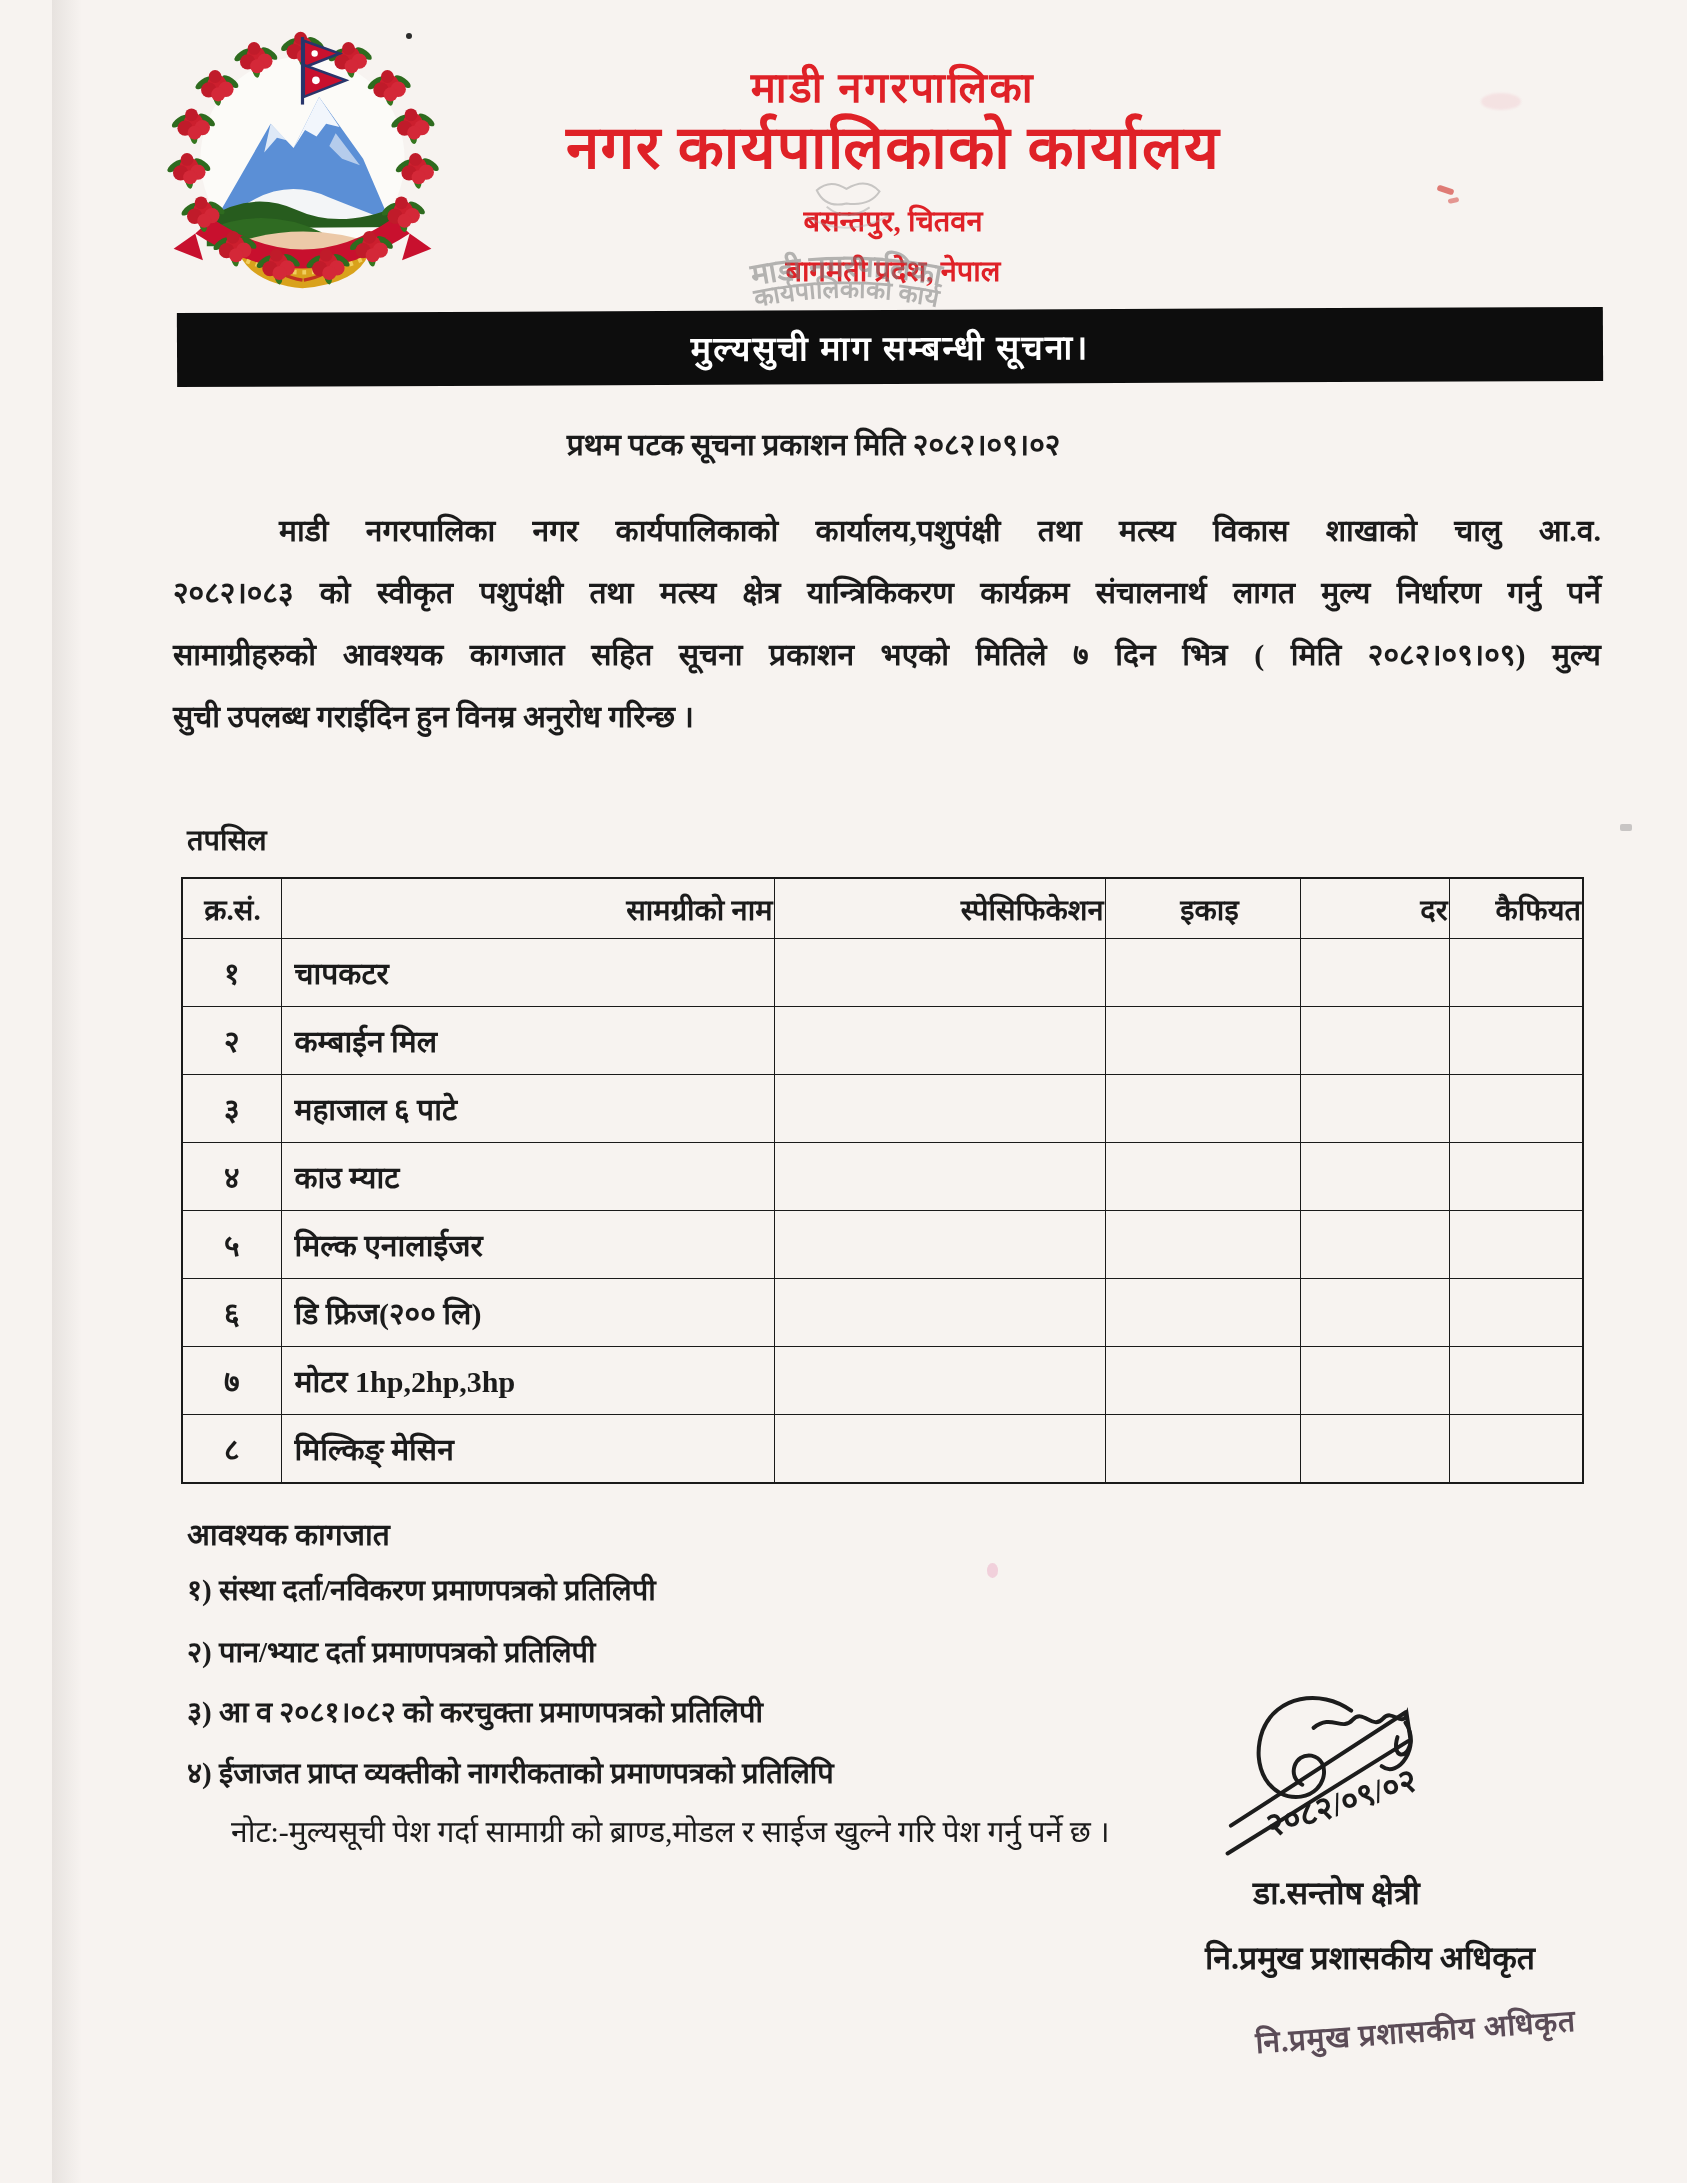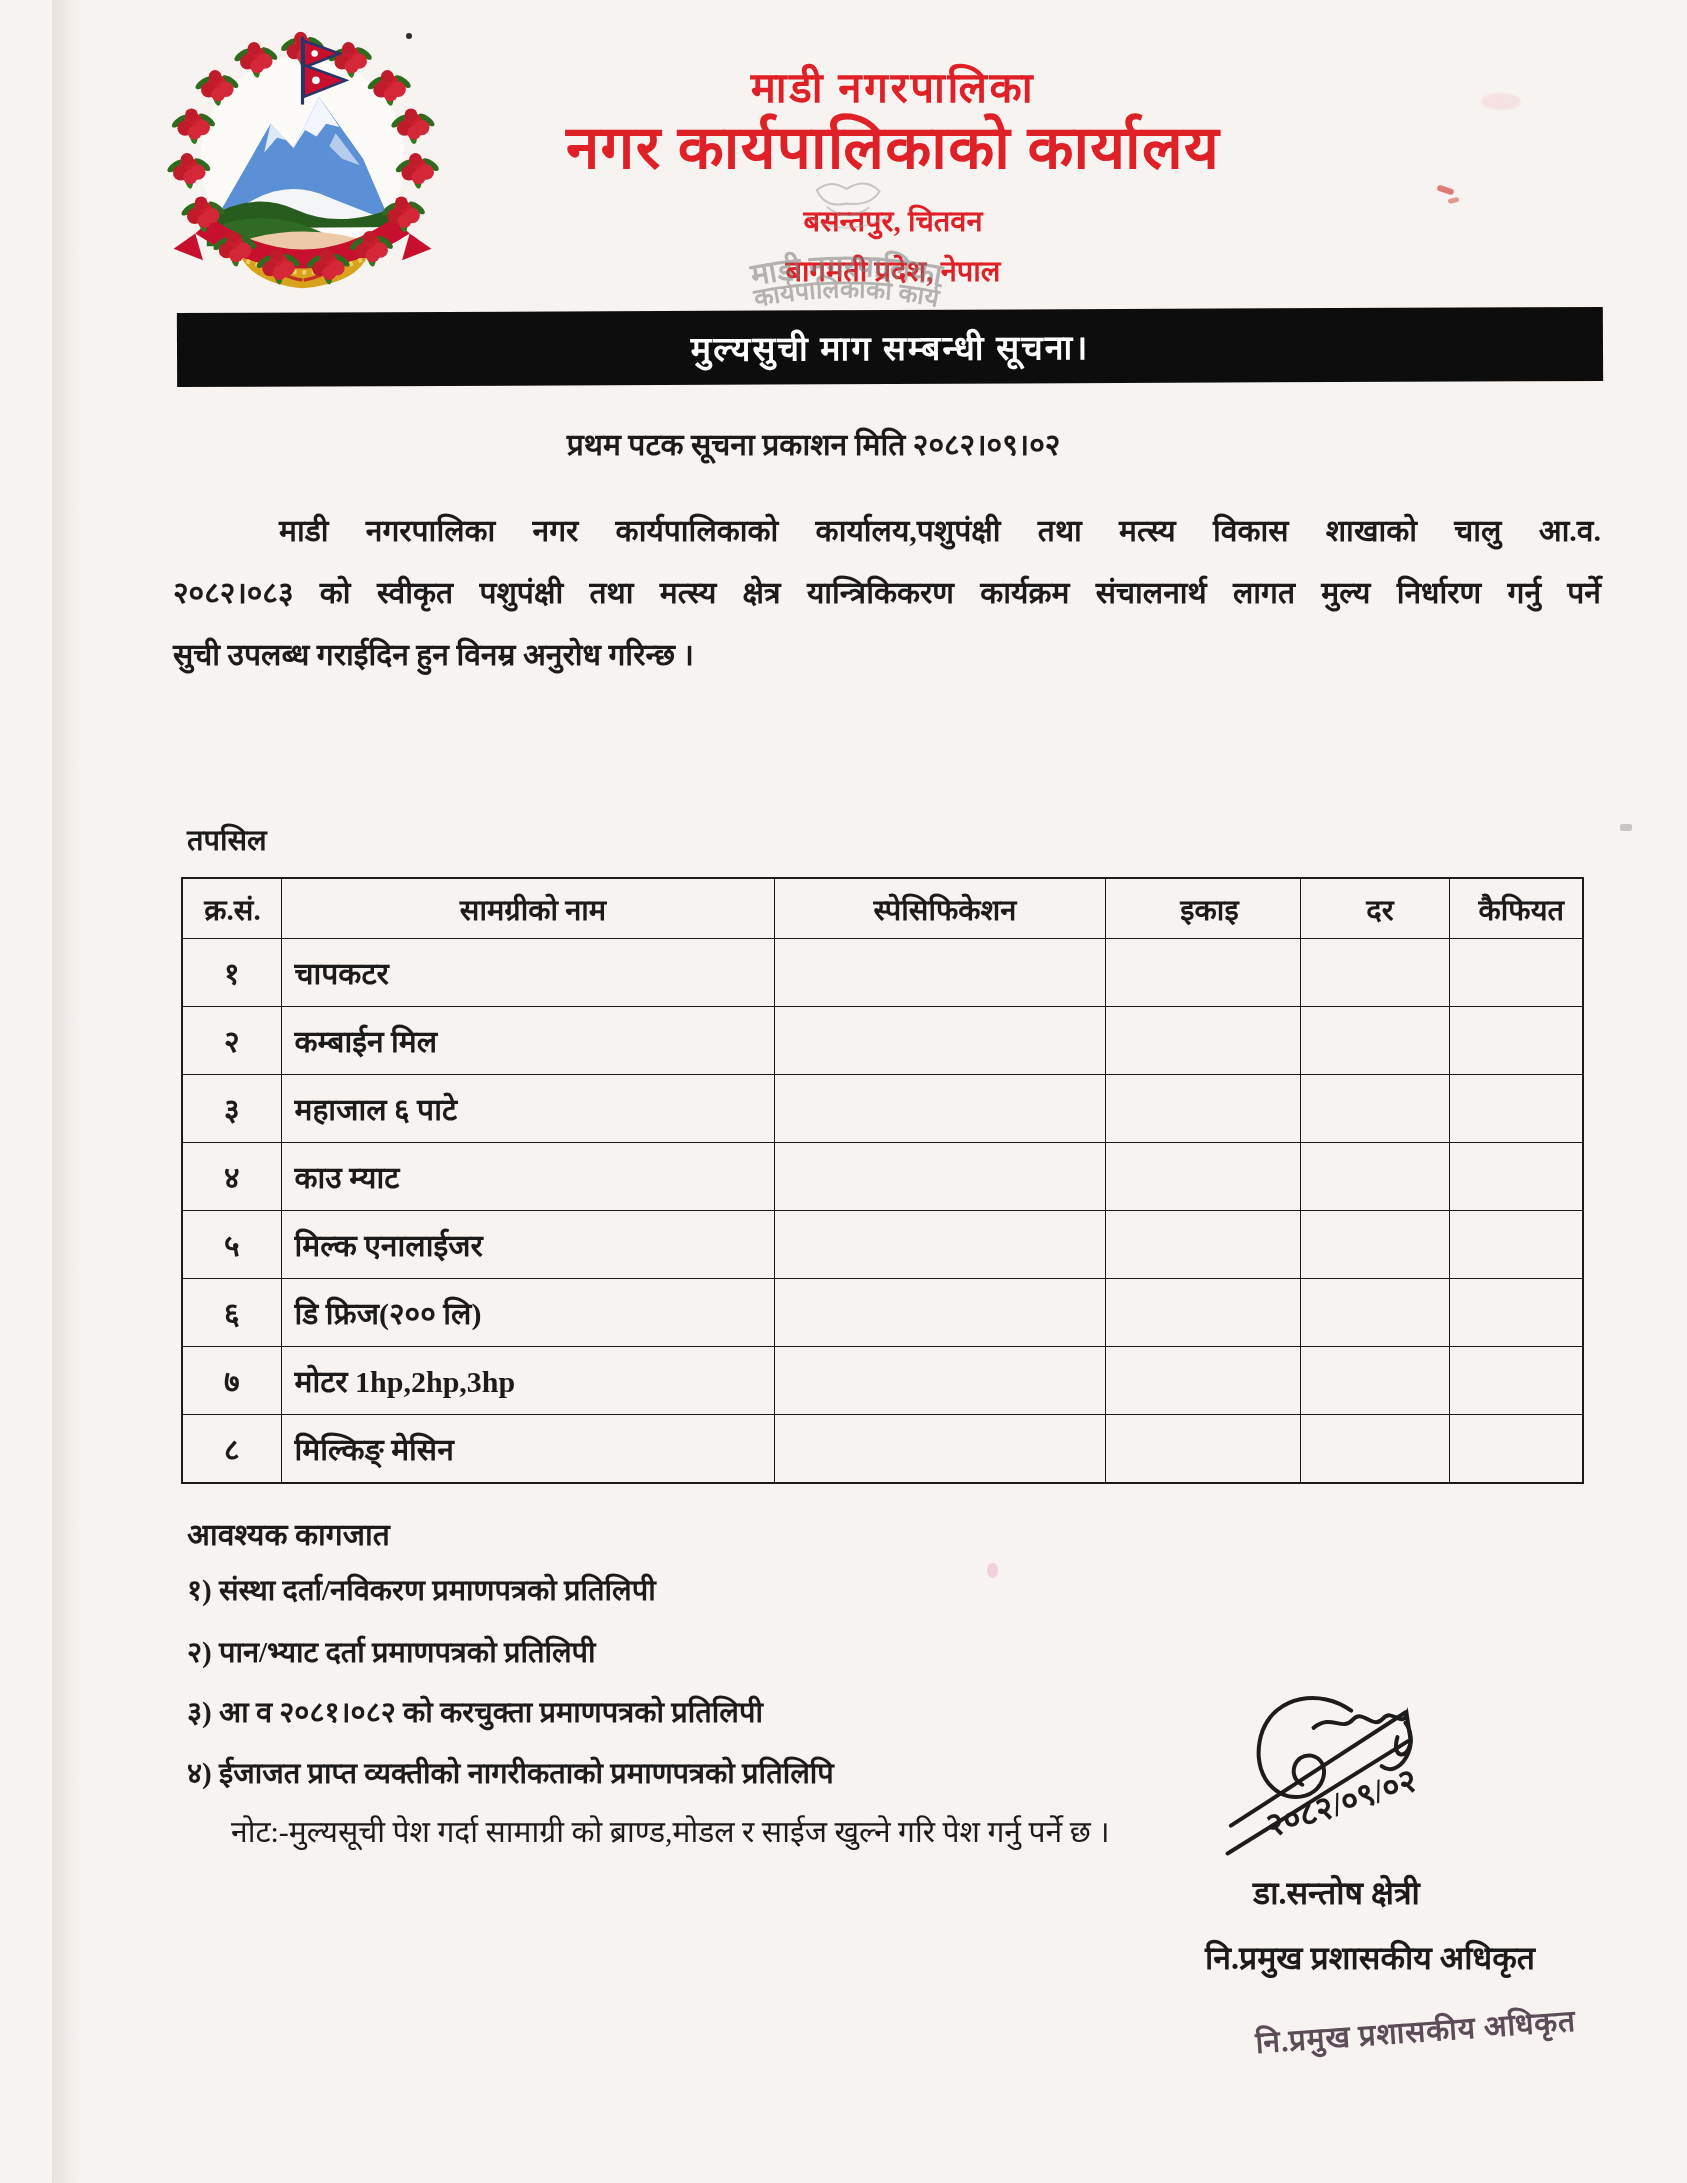--- a/index.html
+++ b/index.html
@@ -30,21 +30,21 @@
   .pline{height:62px;line-height:62px;font-size:30px;font-weight:bold;text-align:justify;text-align-last:justify;white-space:nowrap;}
   .pline.first{text-indent:106px;}
   .pline.last{text-align:left;text-align-last:left;}
   .tapasil{position:absolute;left:187px;top:819px;font-size:29px;font-weight:bold;}
   
   table.items{
     position:absolute;left:181px;top:877px;width:1401px;border-collapse:collapse;table-layout:fixed;
     border:2px solid #1a1a1a;
   }
   table.items th,table.items td{border:1.3px solid #1a1a1a;font-weight:bold;vertical-align:middle;}
-  table.items th{height:57px;font-size:29px;text-align:center;padding-left:12px;}
+  table.items th{height:57px;font-size:29px;text-align:right;padding-left:12px;}
   table.items th.csn{text-align:center;padding-left:2.6px;}
   table.items th.cunit{text-align:center;padding-left:15px;}
   table.items td{height:65px;font-size:30px;}
   table.items td.sn{text-align:center;}
   table.items td.nm{padding-left:13px;}
   
   .doc-head{position:absolute;left:187px;top:1513px;font-size:30px;font-weight:bold;}
   .doc-item{position:absolute;left:187px;font-size:29px;font-weight:bold;}
   .d0{top:1569px;} .d1{top:1631px;} .d2{top:1691px;} .d3{top:1752px;}
   .note{position:absolute;left:187px;top:1810px;font-size:30px;font-weight:normal;margin-left:44px;}
@@ -149,20 +149,21 @@
 
   <div class="banner">
     <span>मुल्यसुची माग सम्बन्धी सूचना।</span>
   </div>
 
   <div class="publine">प्रथम पटक सूचना प्रकाशन मिति २०८२।०९।०२</div>
 
   <div class="para">
     <div class="pline first">माडी नगरपालिका नगर कार्यपालिकाको कार्यालय,पशुपंक्षी तथा मत्स्य विकास शाखाको चालु आ.व.</div>
     <div class="pline">२०८२।०८३ को स्वीकृत पशुपंक्षी तथा मत्स्य क्षेत्र यान्त्रिकिकरण कार्यक्रम संचालनार्थ लागत मुल्य निर्धारण गर्नु पर्ने</div>
+    <div class="pline">सामाग्रीहरुको आवश्यक कागजात सहित सूचना प्रकाशन भएको मितिले ७ दिन भित्र ( मिति २०८२।०९।०९) मुल्य</div>
     <div class="pline last">सुची उपलब्ध गराईदिन हुन विनम्र अनुरोध गरिन्छ ।</div>
   </div>
 
   <div class="tapasil">तपसिल</div>
 
   <table class="items">
     <colgroup>
       <col style="width:99px">
         <col style="width:493px">
         <col style="width:331px">

